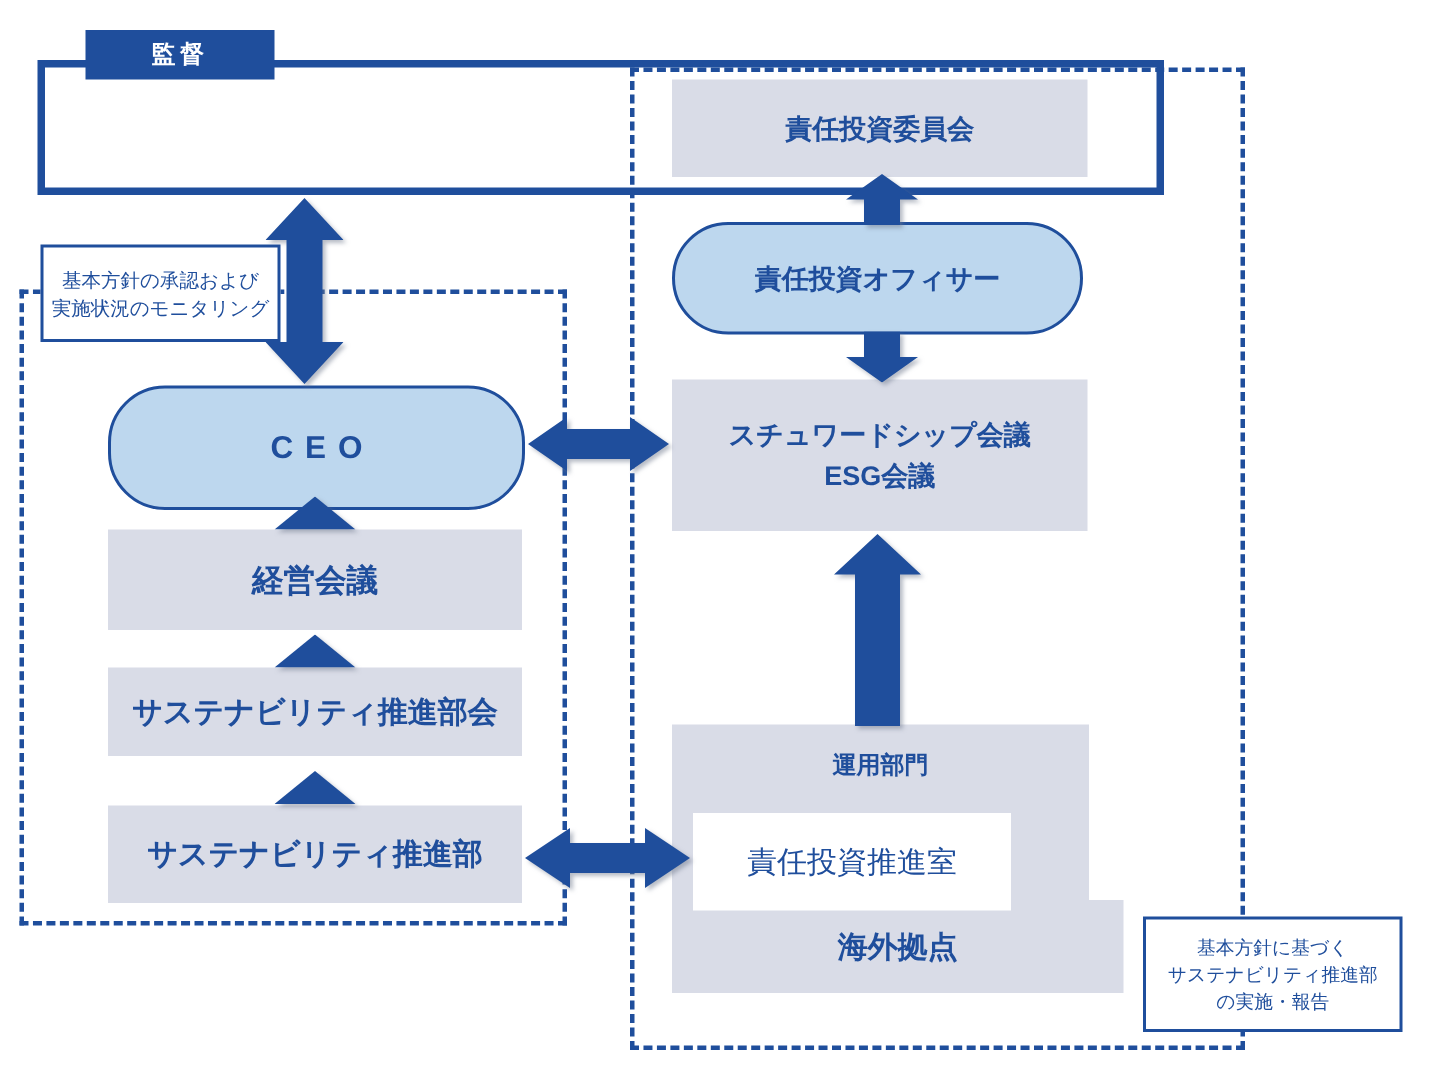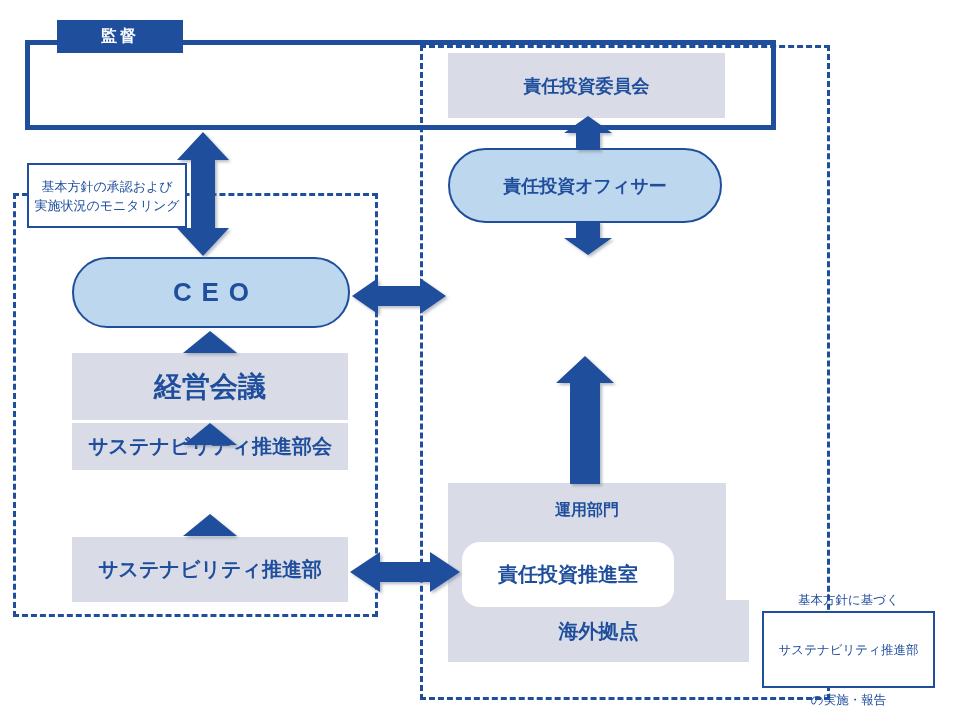--- a/index.html
+++ b/index.html
@@ -27,40 +27,40 @@
   .dash-right{left:420px;top:45px;width:410px;height:655px;}
 
   .gbox{background:var(--box-gray);display:flex;align-items:center;justify-content:center;
     color:var(--primary);font-weight:bold;z-index:3;text-align:center;}
   .pill{background:var(--light-blue);border:2px solid var(--primary);border-radius:38px;
     display:flex;align-items:center;justify-content:center;color:var(--primary);
     font-weight:bold;z-index:3;}
 
   .committee{left:448px;top:53px;width:277px;height:65px;font-size:18px;}
   .officer{left:448px;top:148px;width:274px;height:75px;font-size:18px;}
-  .ceo{left:72px;top:257px;width:278px;height:71px;font-size:26px;letter-spacing:0.38em;
+  .ceo{left:72px;top:257px;width:278px;height:83px;font-size:21px;letter-spacing:0.38em;
     text-indent:0.38em;}
-  .meeting{left:72px;top:353px;width:276px;height:67px;font-size:28px;}
-  .subcommittee{left:72px;top:423px;width:276px;height:47px;font-size:20px;}
+  .meeting{left:72px;top:353px;width:276px;height:67px;font-size:21px;}
+  .subcommittee{left:72px;top:445px;width:276px;height:59px;font-size:20px;}
   .dept{left:72px;top:537px;width:276px;height:65px;font-size:20px;}
   .stewardship{left:448px;top:253px;width:277px;height:101px;font-size:18px;
     flex-direction:column;line-height:27px;}
   .division{left:448px;top:483px;width:278px;height:139px;z-index:3;background:var(--box-gray);}
   .division-label{left:0;top:12px;width:278px;height:30px;display:flex;align-items:center;
     justify-content:center;color:var(--primary);font-weight:bold;font-size:16px;}
   .office{left:462px;top:542px;width:212px;height:65px;background:var(--white);
     display:flex;align-items:center;justify-content:center;color:var(--primary);
-    font-weight:bold;font-size:20px;z-index:4;border-radius:18px;}
+    font-weight:normal;font-size:20px;z-index:4;}
   .overseas{left:448px;top:600px;width:301px;height:62px;font-size:20px;}
 
   .note{background:var(--white);border:2px solid var(--primary);color:var(--primary);
     display:flex;flex-direction:column;align-items:center;justify-content:center;
     z-index:5;text-align:center;}
   .note-tl{left:27px;top:163px;width:160px;height:65px;font-size:13px;line-height:19px;}
-  .note-br{left:762px;top:611px;width:173px;height:77px;font-size:12.5px;line-height:18px;gap:32px;}
+  .note-br{left:762px;top:611px;width:173px;height:77px;font-size:12.5px;line-height:18px;}
 
   .arrow{z-index:4;color:var(--primary);line-height:0;
     filter:drop-shadow(2px 2px 1.5px rgba(110,120,140,0.5));}
   .arrow svg{display:block;}
   .a-board-ceo{left:177px;top:132px;}
   .a-com-off{left:564px;top:116px;}
   .a-off-meet{left:564px;top:221px;}
   .a-ceo-stew{left:352px;top:278px;}
   .a-tri1{left:183px;top:331px;}
   .a-tri2{left:183px;top:423px;}
@@ -74,20 +74,24 @@
 <div class="canvas">
 
   <div class="abs dashed dash-left"></div>
   <div class="abs dashed dash-right"></div>
 
   <div class="abs board-box"></div>
   <div class="abs supervision">監督</div>
 
   <div class="abs pill officer">責任投資オフィサー</div>
   <div class="abs gbox committee">責任投資委員会</div>
+  <div class="abs gbox stewardship">
+    <span>スチュワードシップ会議</span>
+    <span>ESG会議</span>
+  </div>
   <div class="abs division">
     <div class="abs division-label">運用部門</div>
   </div>
   <div class="abs office">責任投資推進室</div>
   <div class="abs gbox overseas">海外拠点</div>
 
   <div class="abs pill ceo">CEO</div>
   <div class="abs gbox meeting">経営会議</div>
   <div class="abs gbox subcommittee">サステナビリティ推進部会</div>
   <div class="abs note note-tl">

